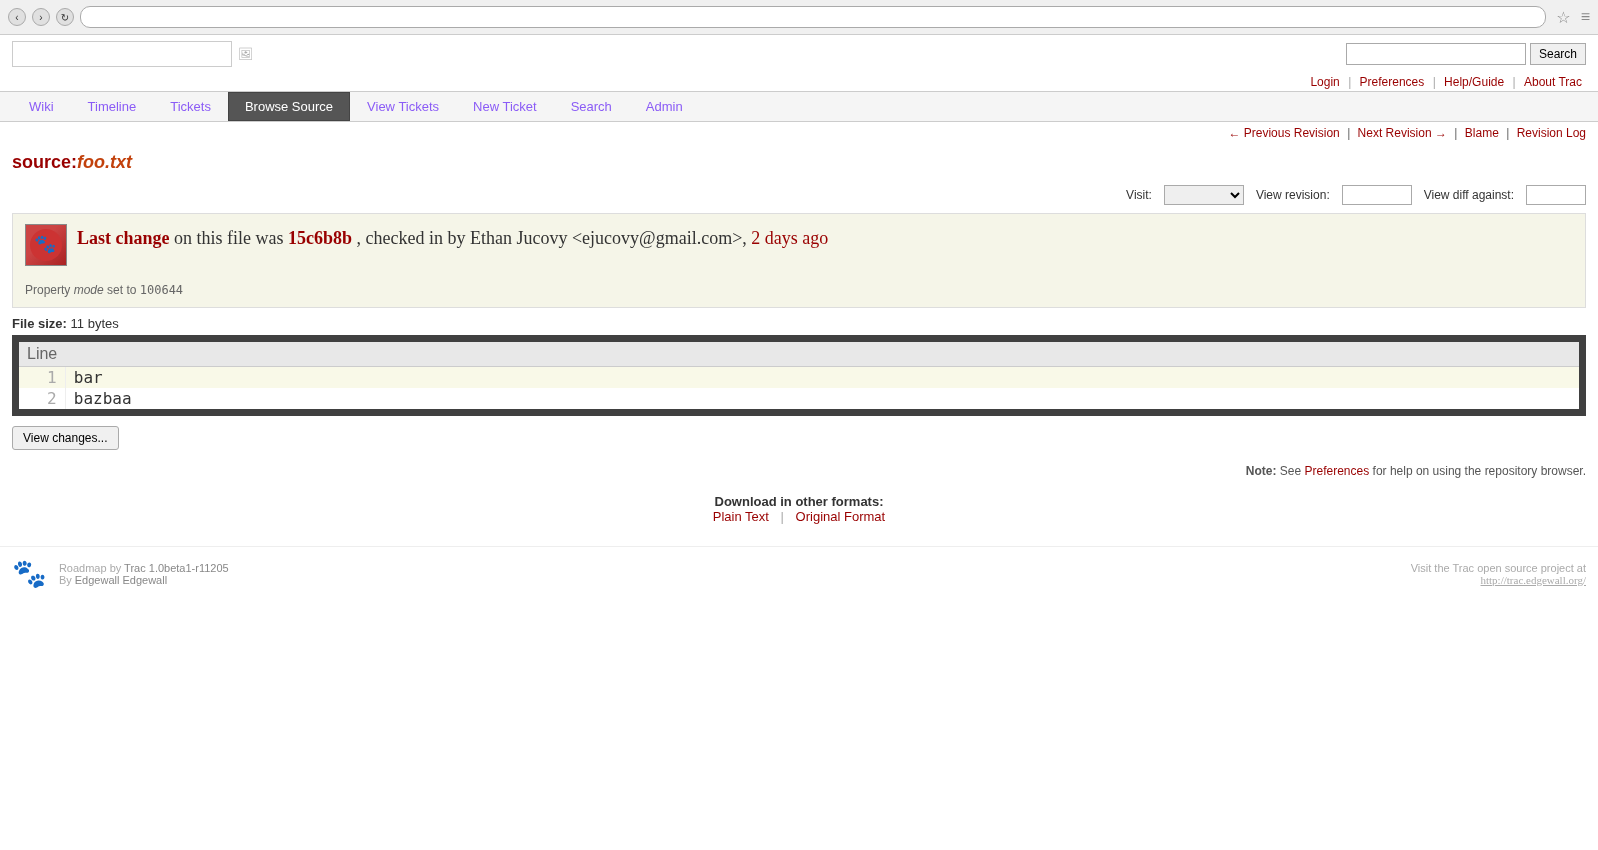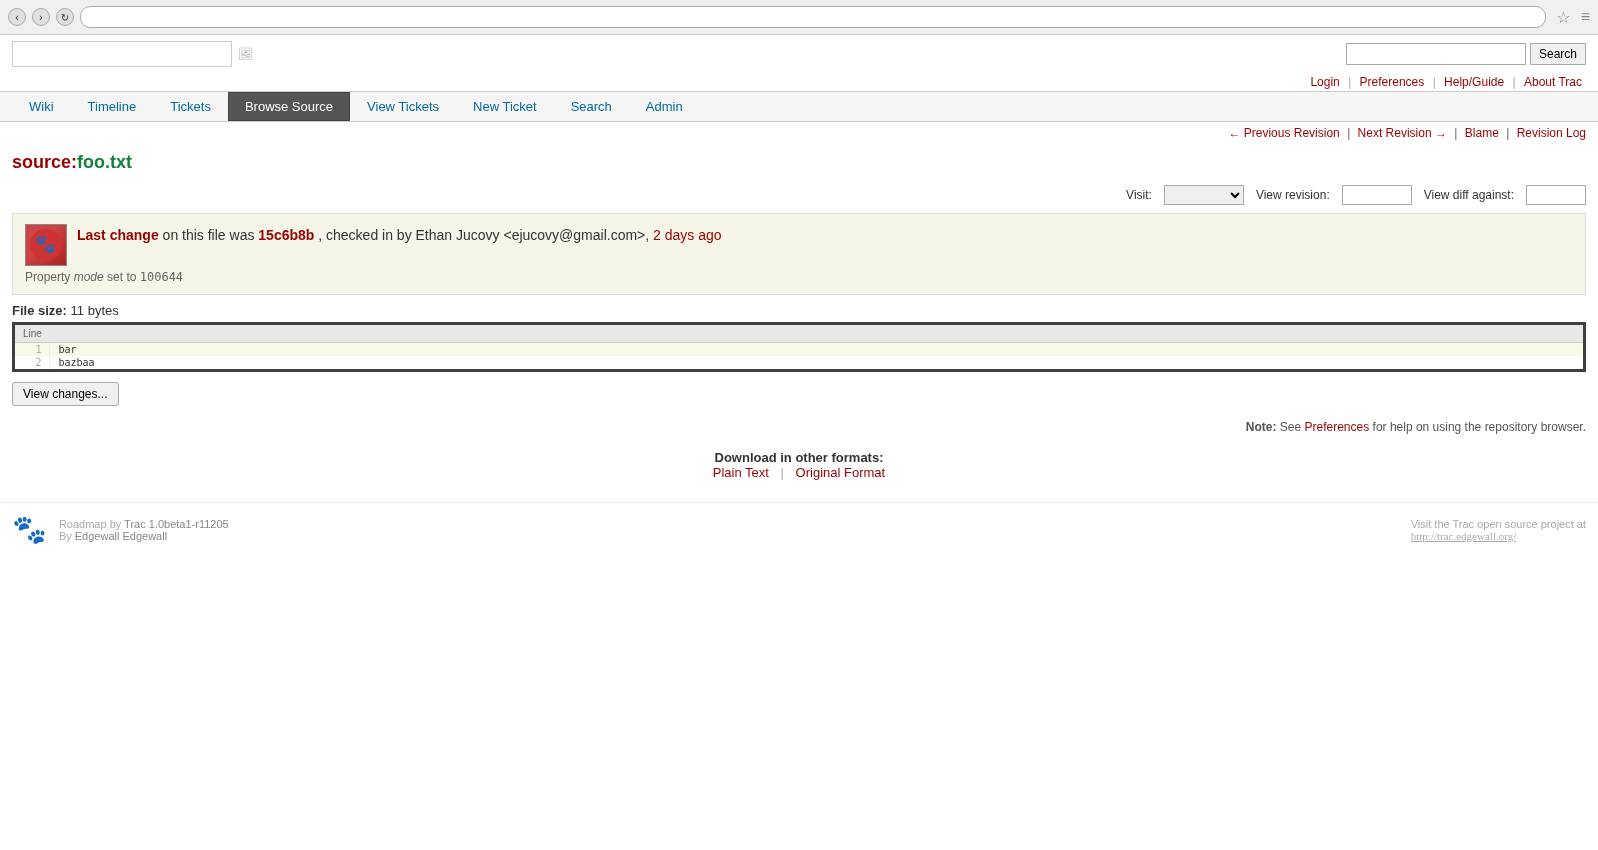--- a/index.html
+++ b/index.html
@@ -74,21 +74,21 @@
       border-top: 1px solid #ccc;
       border-bottom: 1px solid #ccc;
       padding: 0 12px;
       display: flex;
       align-items: center;
     }
     .trac-navbar a {
       display: inline-block;
       padding: 6px 16px;
       text-decoration: none;
-      color: #0369a1;
+      color: #8b5cf6;
       font-size: 13px;
       border: 1px solid transparent;
     }
     .trac-navbar a.active {
       background: #555;
       color: #fff;
       border: 1px solid #444;
     }
 
     
@@ -137,52 +137,53 @@
     }
     .trac-avatar {
       width: 42px; height: 42px;
       background: #c44;
       border: 1px solid #999;
       display: flex; align-items: center; justify-content: center;
       font-size: 20px;
       flex-shrink: 0;
     }
     .last-change-text {
-      font-size: 14px;
+      font-size: 18px;
       color: #333;
       line-height: 1.6;
+      font-family: Liberation Serif, serif;
     }
     .last-change-text .link-red { color: #990000; text-decoration: none; font-weight: bold; }
     .last-change-text .time-red { color: #990000; }
     .commit-msg {
       margin-top: 6px;
       font-size: 13px;
     }
     .commit-msg .ticket-link { color: #990000; text-decoration: none; }
     .property-line {
       font-size: 12px;
       color: #666;
-      margin-top: 4px;
+      margin-top: 17px;
     }
     .property-line code { font-family: monospace; }
 
     
     .file-size {
       padding: 4px 12px;
       font-size: 13px;
     }
     .file-size strong { font-weight: bold; }
 
     
     .code-table {
       margin: 0 12px;
-      border: 3px solid #404040;
+      border: 7px solid #404040;
       border-collapse: collapse;
       width: calc(100% - 24px);
-      font-size: 10px;
+      font-size: 16px;
     }
     .code-table thead tr th {
       background: #e8e8e8;
       border-bottom: 1px solid #ccc;
       padding: 3px 8px;
       text-align: left;
       font-weight: normal;
       color: #666;
     }
     .code-table tbody tr td {
@@ -251,20 +252,21 @@
     }
     .trac-paw { font-size: 28px; color: #cc3333; }
     .footer-powered {
       font-size: 11px;
       color: #aaa;
     }
     .footer-powered a { color: #888; text-decoration: none; }
     .footer-right {
       font-size: 11px;
       color: #aaa;
+      text-align: right;
     }
     .footer-right a { color: #aaa; text-decoration: underline; font-family: Liberation Serif, serif; }
   </style>
 </head>
 <body>
 
 <div class="browser-chrome">
   <div class="browser-btn">‹</div>
   <div class="browser-btn">›</div>
   <div class="browser-btn">↻</div>
@@ -310,21 +312,21 @@
   <a href="#">← Previous Revision</a>
   <span class="sep">|</span>
   <a href="#">Next Revision →</a>
   <span class="sep">|</span>
   <a href="#">Blame</a>
   <span class="sep">|</span>
   <a href="#">Revision Log</a>
 </div>
 
 <div class="page-title">
-  <span>source:</span><span style="color:#15803d; font-weight:bold;">foo.txt</span>
+  <span>source:</span><span style="color:#c2410c; font-weight:bold;font-style:italic;">foo.txt</span>
 </div>
 
 <div class="view-controls">
   <span>Visit:</span>
   <select style="width:80px; height:20px; font-size:12px; border:1px solid #aaa;">
     <option></option>
   </select>
   <span>View revision:</span>
   <input type="text" style="width: 70px; height: 20px; font-size: 12px; border: 1px solid rgb(170, 170, 170); padding: 1px 4px;">
   <span>View diff against:</span>

